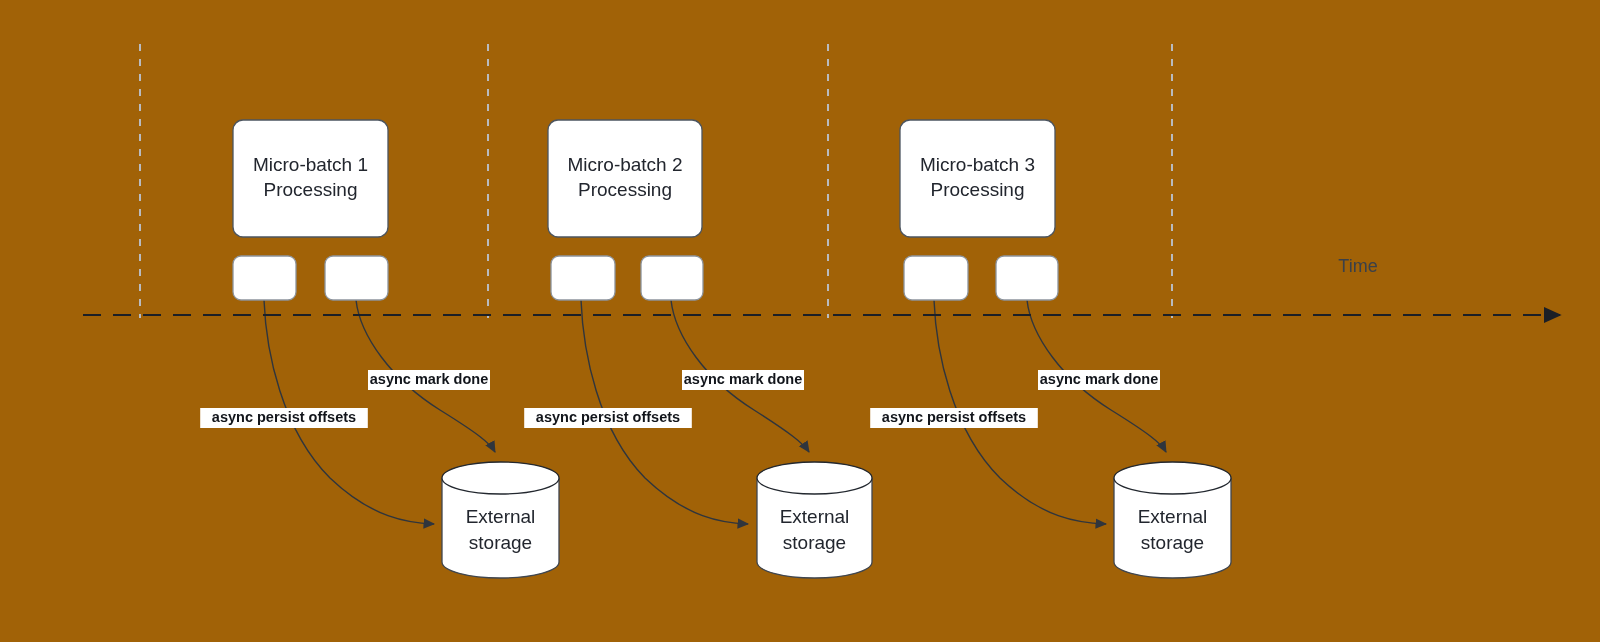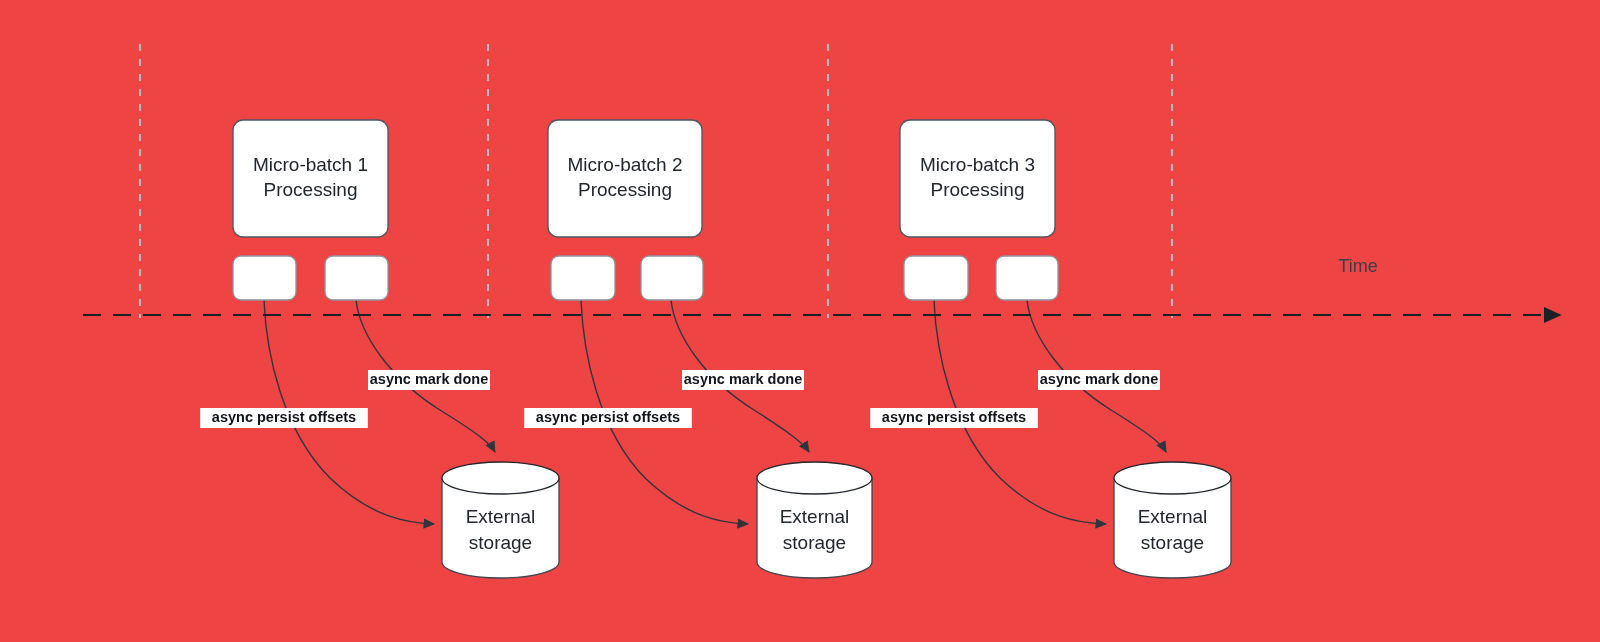--- a/index.html
+++ b/index.html
@@ -9,21 +9,21 @@
     background: #ffffff;
   }
   body {
     font-family: "Liberation Sans", "DejaVu Sans", sans-serif;
     color: #1f2430;
   }
   #canvas {
     position: relative;
     width: 1600px;
     height: 642px;
-    background: #ef4444;
+    background: #a16207;
     overflow: hidden;
   }
   #diagram-svg {
     position: absolute;
     left: 0;
     top: 0;
     width: 1600px;
     height: 642px;
   }
   .shape-text {

